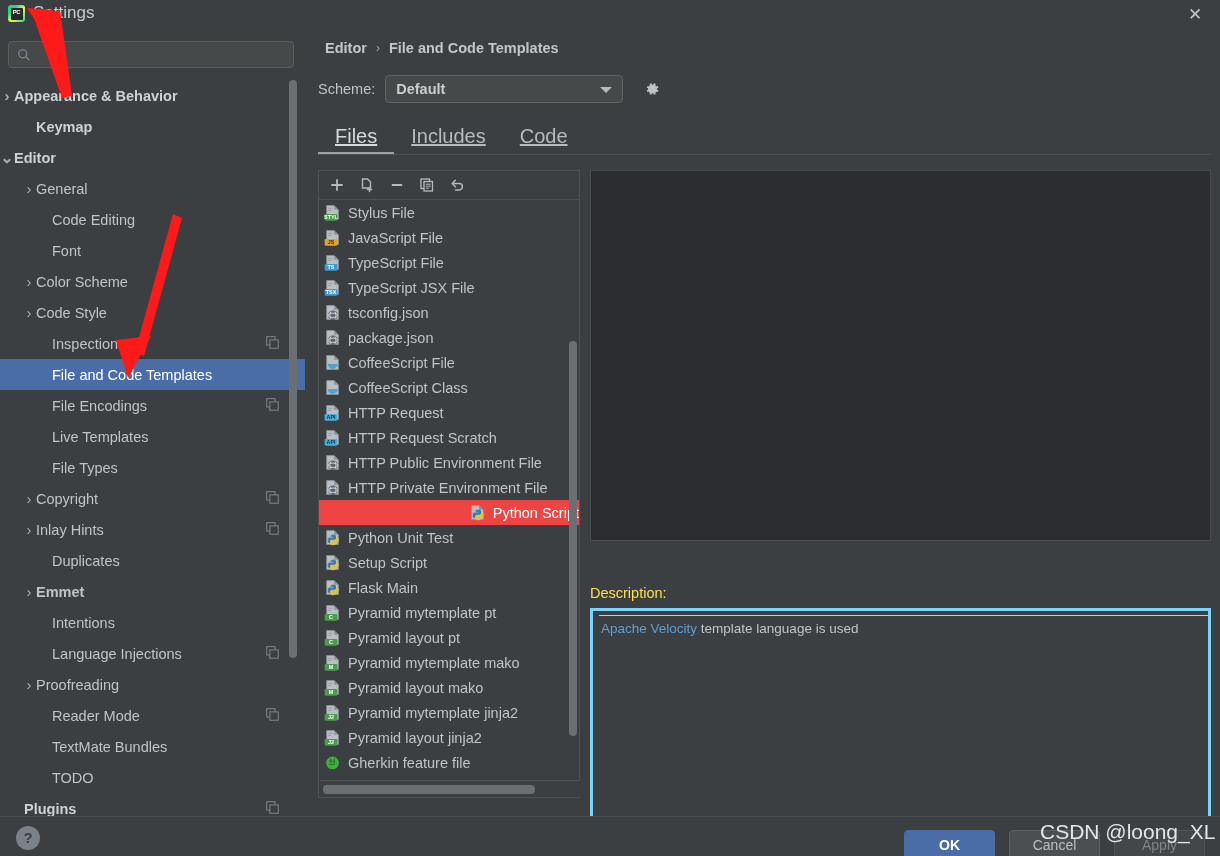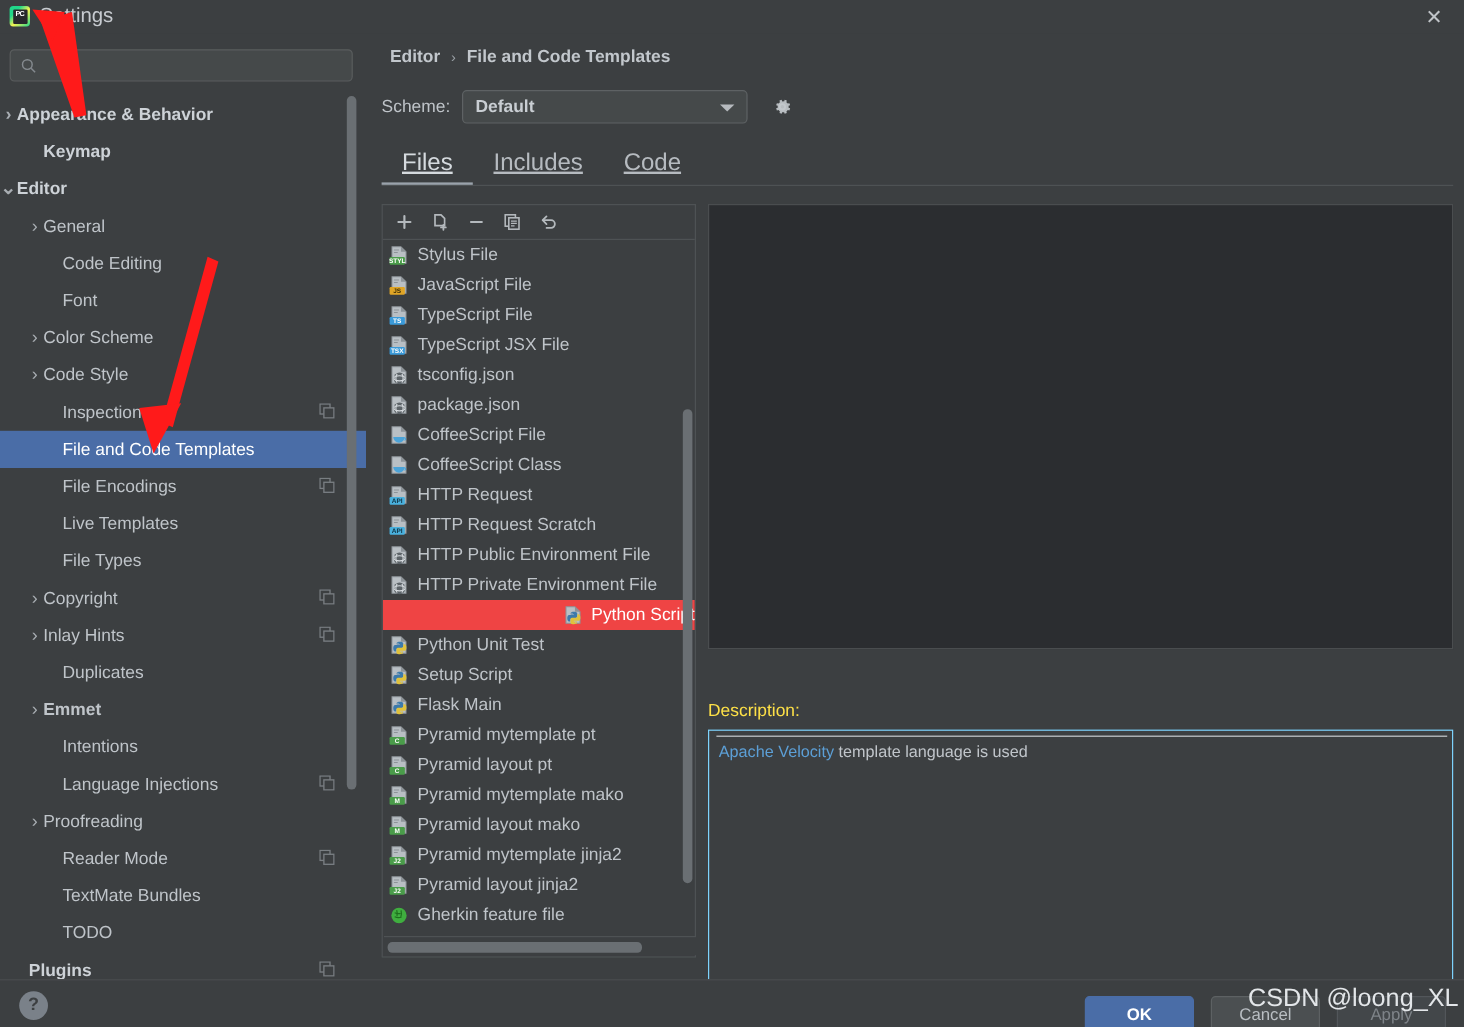--- a/index.html
+++ b/index.html
@@ -193,21 +193,21 @@
   .cb-label { font-size: 14.5px; color: #bfc4c9; cursor: pointer; }
   .cb-group { display: flex; align-items: center; }
   .cb-group.second { margin-left: 115px; }
 
   .desc-label {
     position: absolute; left: 285px; top: 557px;
     font-size: 14.5px; color: #fde047;
   }
   .desc-box {
     position: absolute; left: 285px; top: 580px; width: 621px; height: 245px;
-    background: #3c3f41; border: 1px solid #7dd3fc;
+    background: #3c3f41; border: 3px solid #7dd3fc;
     padding: 10px 8px 0 8px;
   }
   .desc-box .rule {
     position: absolute; left: 6px; top: 4px; width: 609px; height: 1px;
     background: #c8ccd0;
   }
   .desc-text { font-size: 13.5px; color: #c0c5ca; }
   .desc-text a { color: #5c9fd6; text-decoration: none; }
 
   

